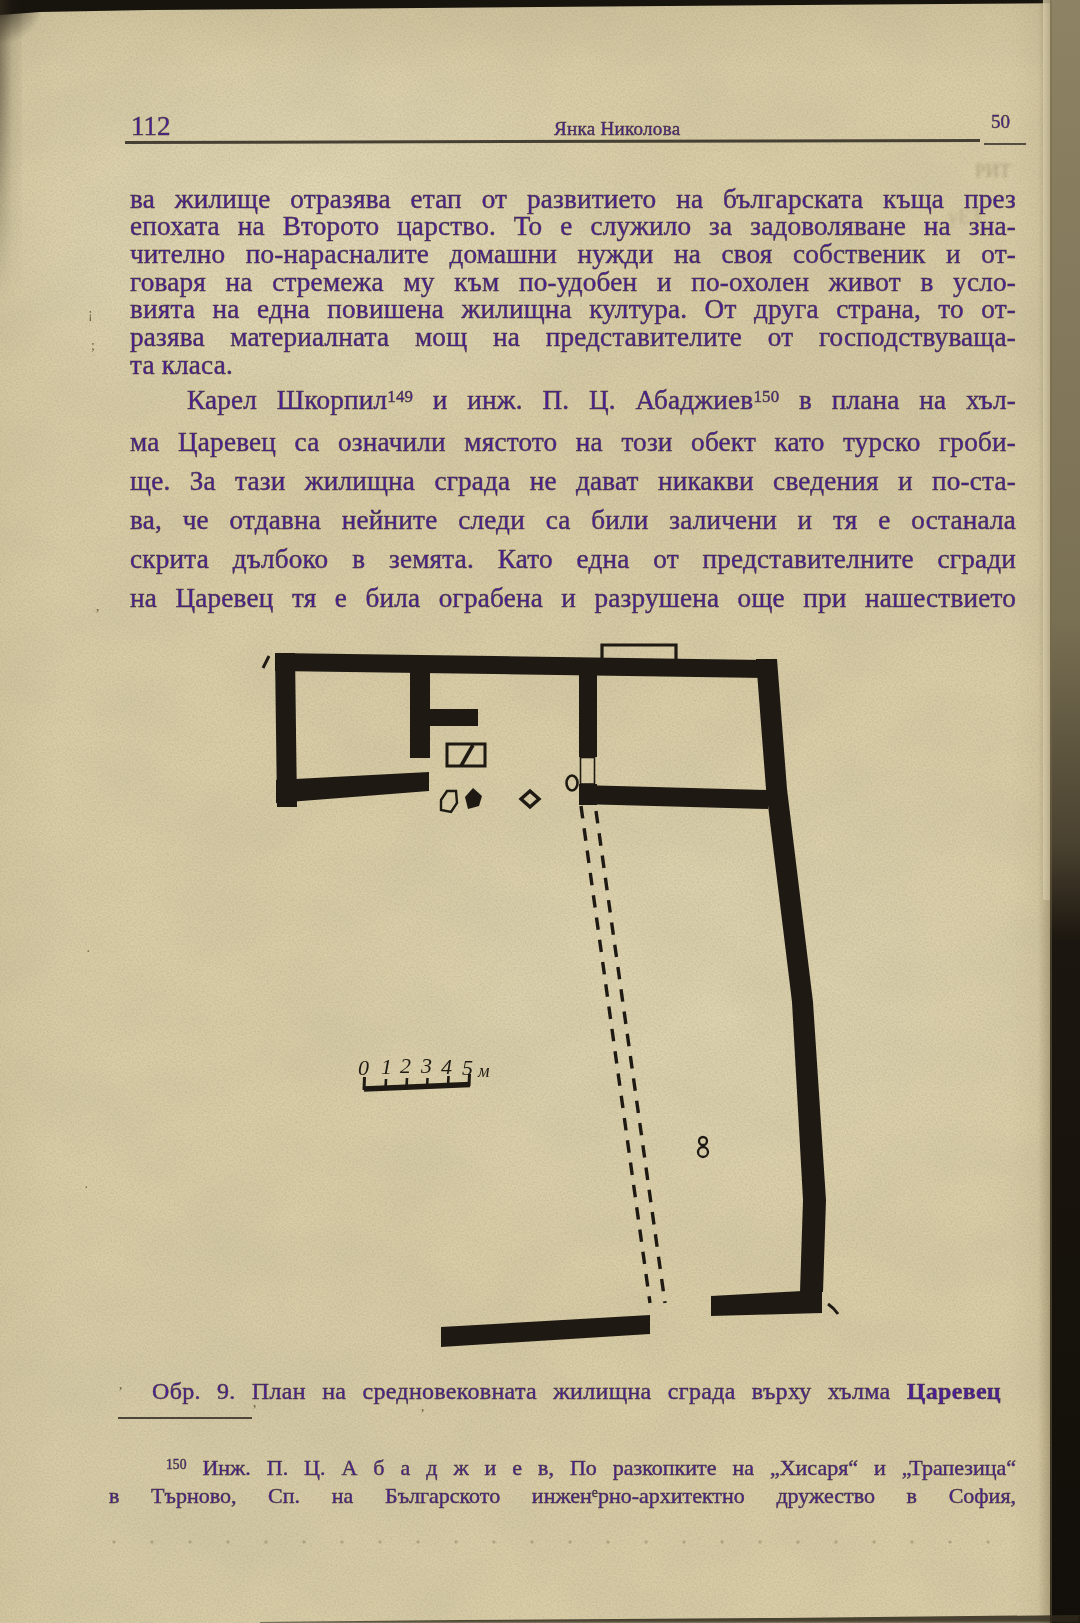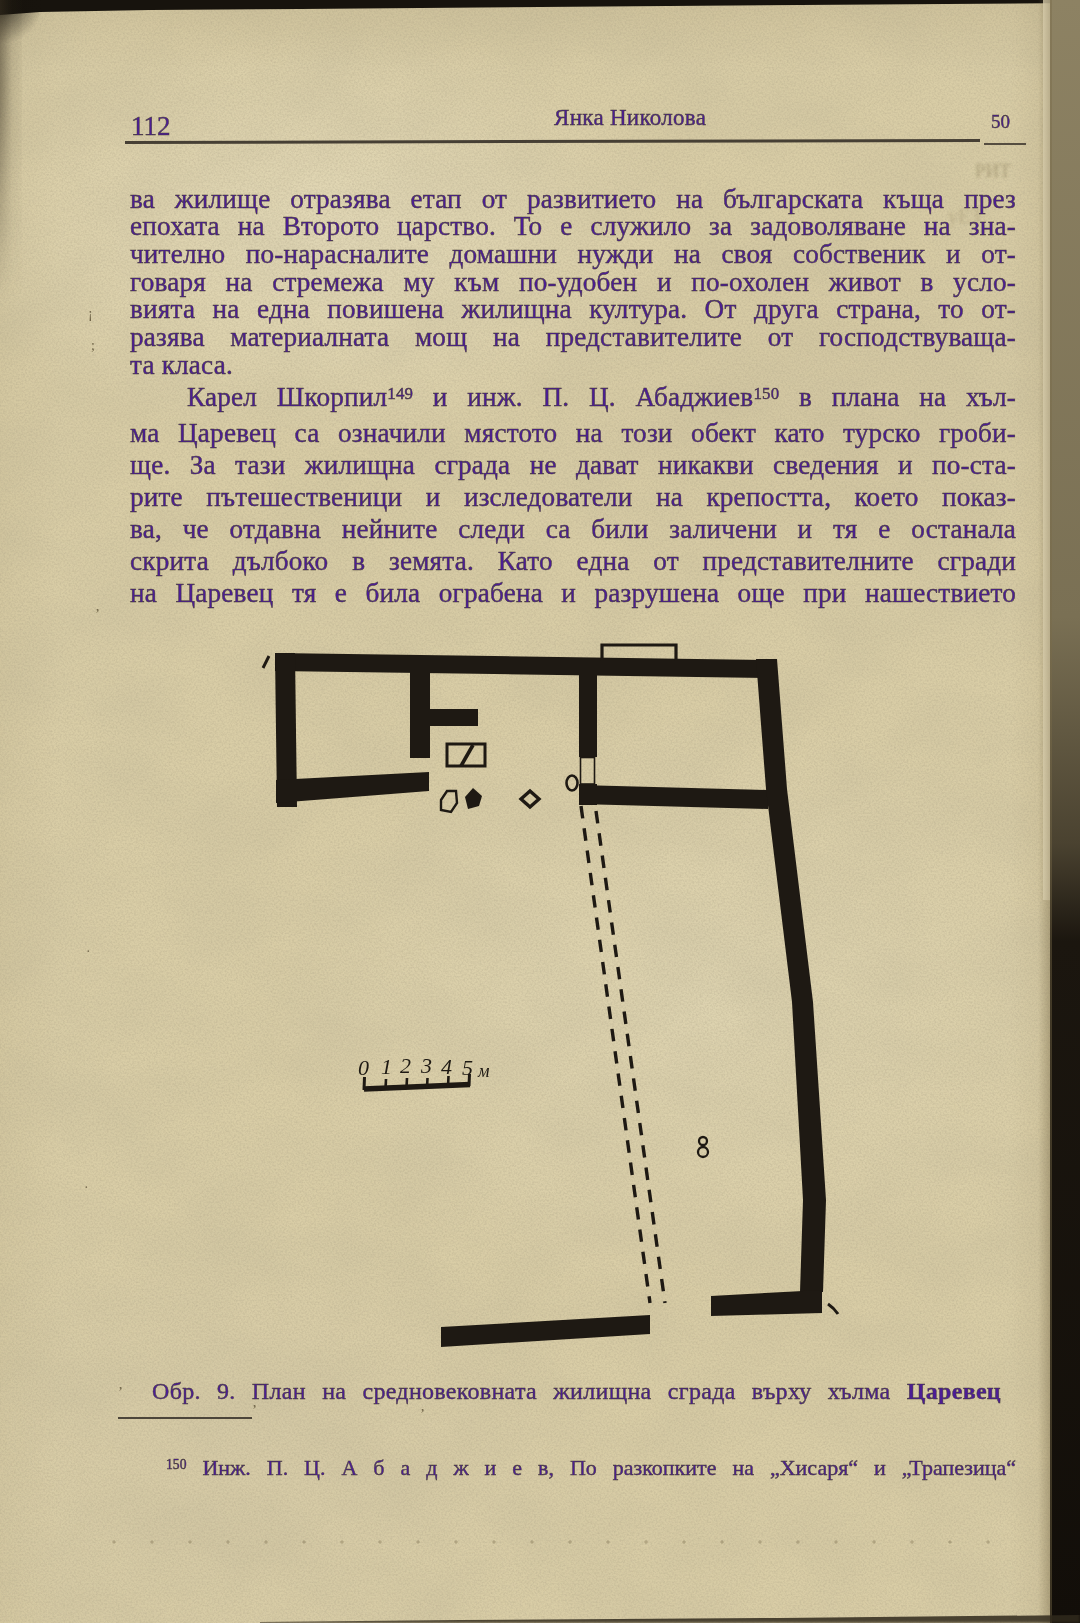--- a/index.html
+++ b/index.html
@@ -34,46 +34,45 @@
   <filter id="blotch">
         <feTurbulence type="fractalNoise" baseFrequency="0.011 0.014" numOctaves="3" seed="11"></feTurbulence>
     <feColorMatrix type="matrix" values="0 0 0 0 0.42  0 0 0 0 0.38  0 0 0 0 0.26  0.55 0 0 0 -0.18"></feColorMatrix>
   </filter>
   <rect width="1080" height="1623" filter="url(#grain)" opacity="0.55"></rect>
   <rect width="1080" height="1623" filter="url(#blotch)" opacity="0.5"></rect>
 </svg>
 
 <div class="abs txt" style="left:131px;top:110.5px;font-size:27px;">112</div>
 
-<div class="abs txt" style="left:554px;top:105px;white-space:nowrap;font-size:23px;letter-spacing:0.3px;">Янка Николова</div>
+<div class="abs txt" style="left:554px;top:118px;white-space:nowrap;font-size:19px;letter-spacing:0.3px;">Янка Николова</div>
 
 <div class="abs txt" style="left:991px;top:111px;font-size:19px;">50</div>
 
 <div class="abs" style="left:125px;top:139.5px;width:855px;height:2.6px;background:#463f34;transform:rotate(-0.15deg);"></div>
 
 <div class="abs" style="left:984px;top:143px;width:42px;height:2px;background:#554d40;"></div>
 
 <div class="abs" style="left:975px;top:160px;font-size:19px;color:rgba(125,110,76,0.45);filter:blur(1.5px);font-family:'Liberation Serif',serif;">РИТ</div>
 <div class="abs" style="left:948px;top:205px;font-size:20px;color:rgba(130,115,80,0.3);filter:blur(1.8px);">уЕЗ</div>
 
 <div class="abs txt" style="left:130px;top:185.8px;width:886px;font-size:27.2px;line-height:27.65px;letter-spacing:0.2px;">
   <div class="ln">ва жилище отразява етап от развитието на българската къща през</div>
   <div class="ln">епохата на Второто царство. То е служило за задоволяване на зна-</div>
   <div class="ln">чително по-нарасналите домашни нужди на своя собственик и от-</div>
   <div class="ln">говаря на стремежа му към по-удобен и по-охолен живот в усло-</div>
   <div class="ln">вията на една повишена жилищна култура. От друга страна, то от-</div>
   <div class="ln">разява материалната мощ на представителите от господствуваща-</div>
   <div class="ln last">та класа.</div>
 </div>
 
-<div class="abs txt" style="left:130px;top:381.3px;width:886px;font-size:27.2px;line-height:32px;letter-spacing:0.2px;">
+<div class="abs txt" style="left:130px;top:381.3px;width:886px;font-size:27.2px;line-height:39px;letter-spacing:0.2px;">
   <div class="ln" style="padding-left:57px;">Карел Шкорпил<sup>149</sup> и инж. П. Ц. Абаджиев<sup>150</sup> в плана на хъл-</div>
   <div class="ln">ма Царевец са означили мястото на този обект като турско гроби-</div>
   <div class="ln">ще. За тази жилищна сграда не дават никакви сведения и по-ста-</div>
-  <div class="ln">рите пътешественици и изследователи на крепостта, което показ-</div>
   <div class="ln">ва, че отдавна нейните следи са били заличени и тя е останала</div>
   <div class="ln">скрита дълбоко в земята. Като една от представителните сгради</div>
   <div class="ln">на Царевец тя е била ограбена и разрушена още при нашествието</div>
 </div>
 
 <svg class="abs" style="left:0;top:0;filter:blur(0.4px);" width="1080" height="1623" viewBox="0 0 1080 1623" fill="none" stroke="none">
   <g fill="#1e1913">
 
     <g>
           <rect x="297" y="673" width="113" height="107" fill="none" stroke="none"></rect>
@@ -200,20 +199,21 @@
   </g>
 </svg>
 
 <div class="abs txt" style="left:152px;top:1378px;width:849px;font-size:24px;letter-spacing:0.3px;text-align:justify;text-align-last:justify;">Обр. 9. План на средновековната жилищна сграда върху хълма <b>Царевец</b></div>
 
 <div class="abs" style="left:118px;top:1417px;width:134px;height:2.4px;background:#4c453a;"></div>
 
 
 <div class="abs txt" style="left:109px;top:1455px;width:907px;font-size:22px;line-height:25.2px;">
   <div class="ln" style="padding-left:57px;"><sup>150</sup> Инж. П. Ц. А б а д ж и е в, По разкопките на „Хисаря“ и „Трапезица“</div>
+  <div class="ln">в Търново, Сп. на Българското инжен<sup>е</sup>рно-архитектно дружество в София,</div>
 </div>
 
 <div class="abs" style="left:110px;top:1538px;width:900px;height:8px;
   background-image:radial-gradient(circle 1.5px at 4px 4px, rgba(112,99,68,0.35) 1.3px, transparent 2px);
   background-size:38px 8px;"></div>
 
 <div class="abs" style="left:88px;top:306px;font-size:14px;color:#6f6448;">¡</div>
 <div class="abs" style="left:91px;top:338px;font-size:14px;color:#6f6448;">;</div>
 <div class="abs" style="left:95px;top:606px;font-size:15px;color:#6f6448;">’</div>
 <div class="abs" style="left:86px;top:944px;font-size:14px;color:#7b7054;">·</div>

